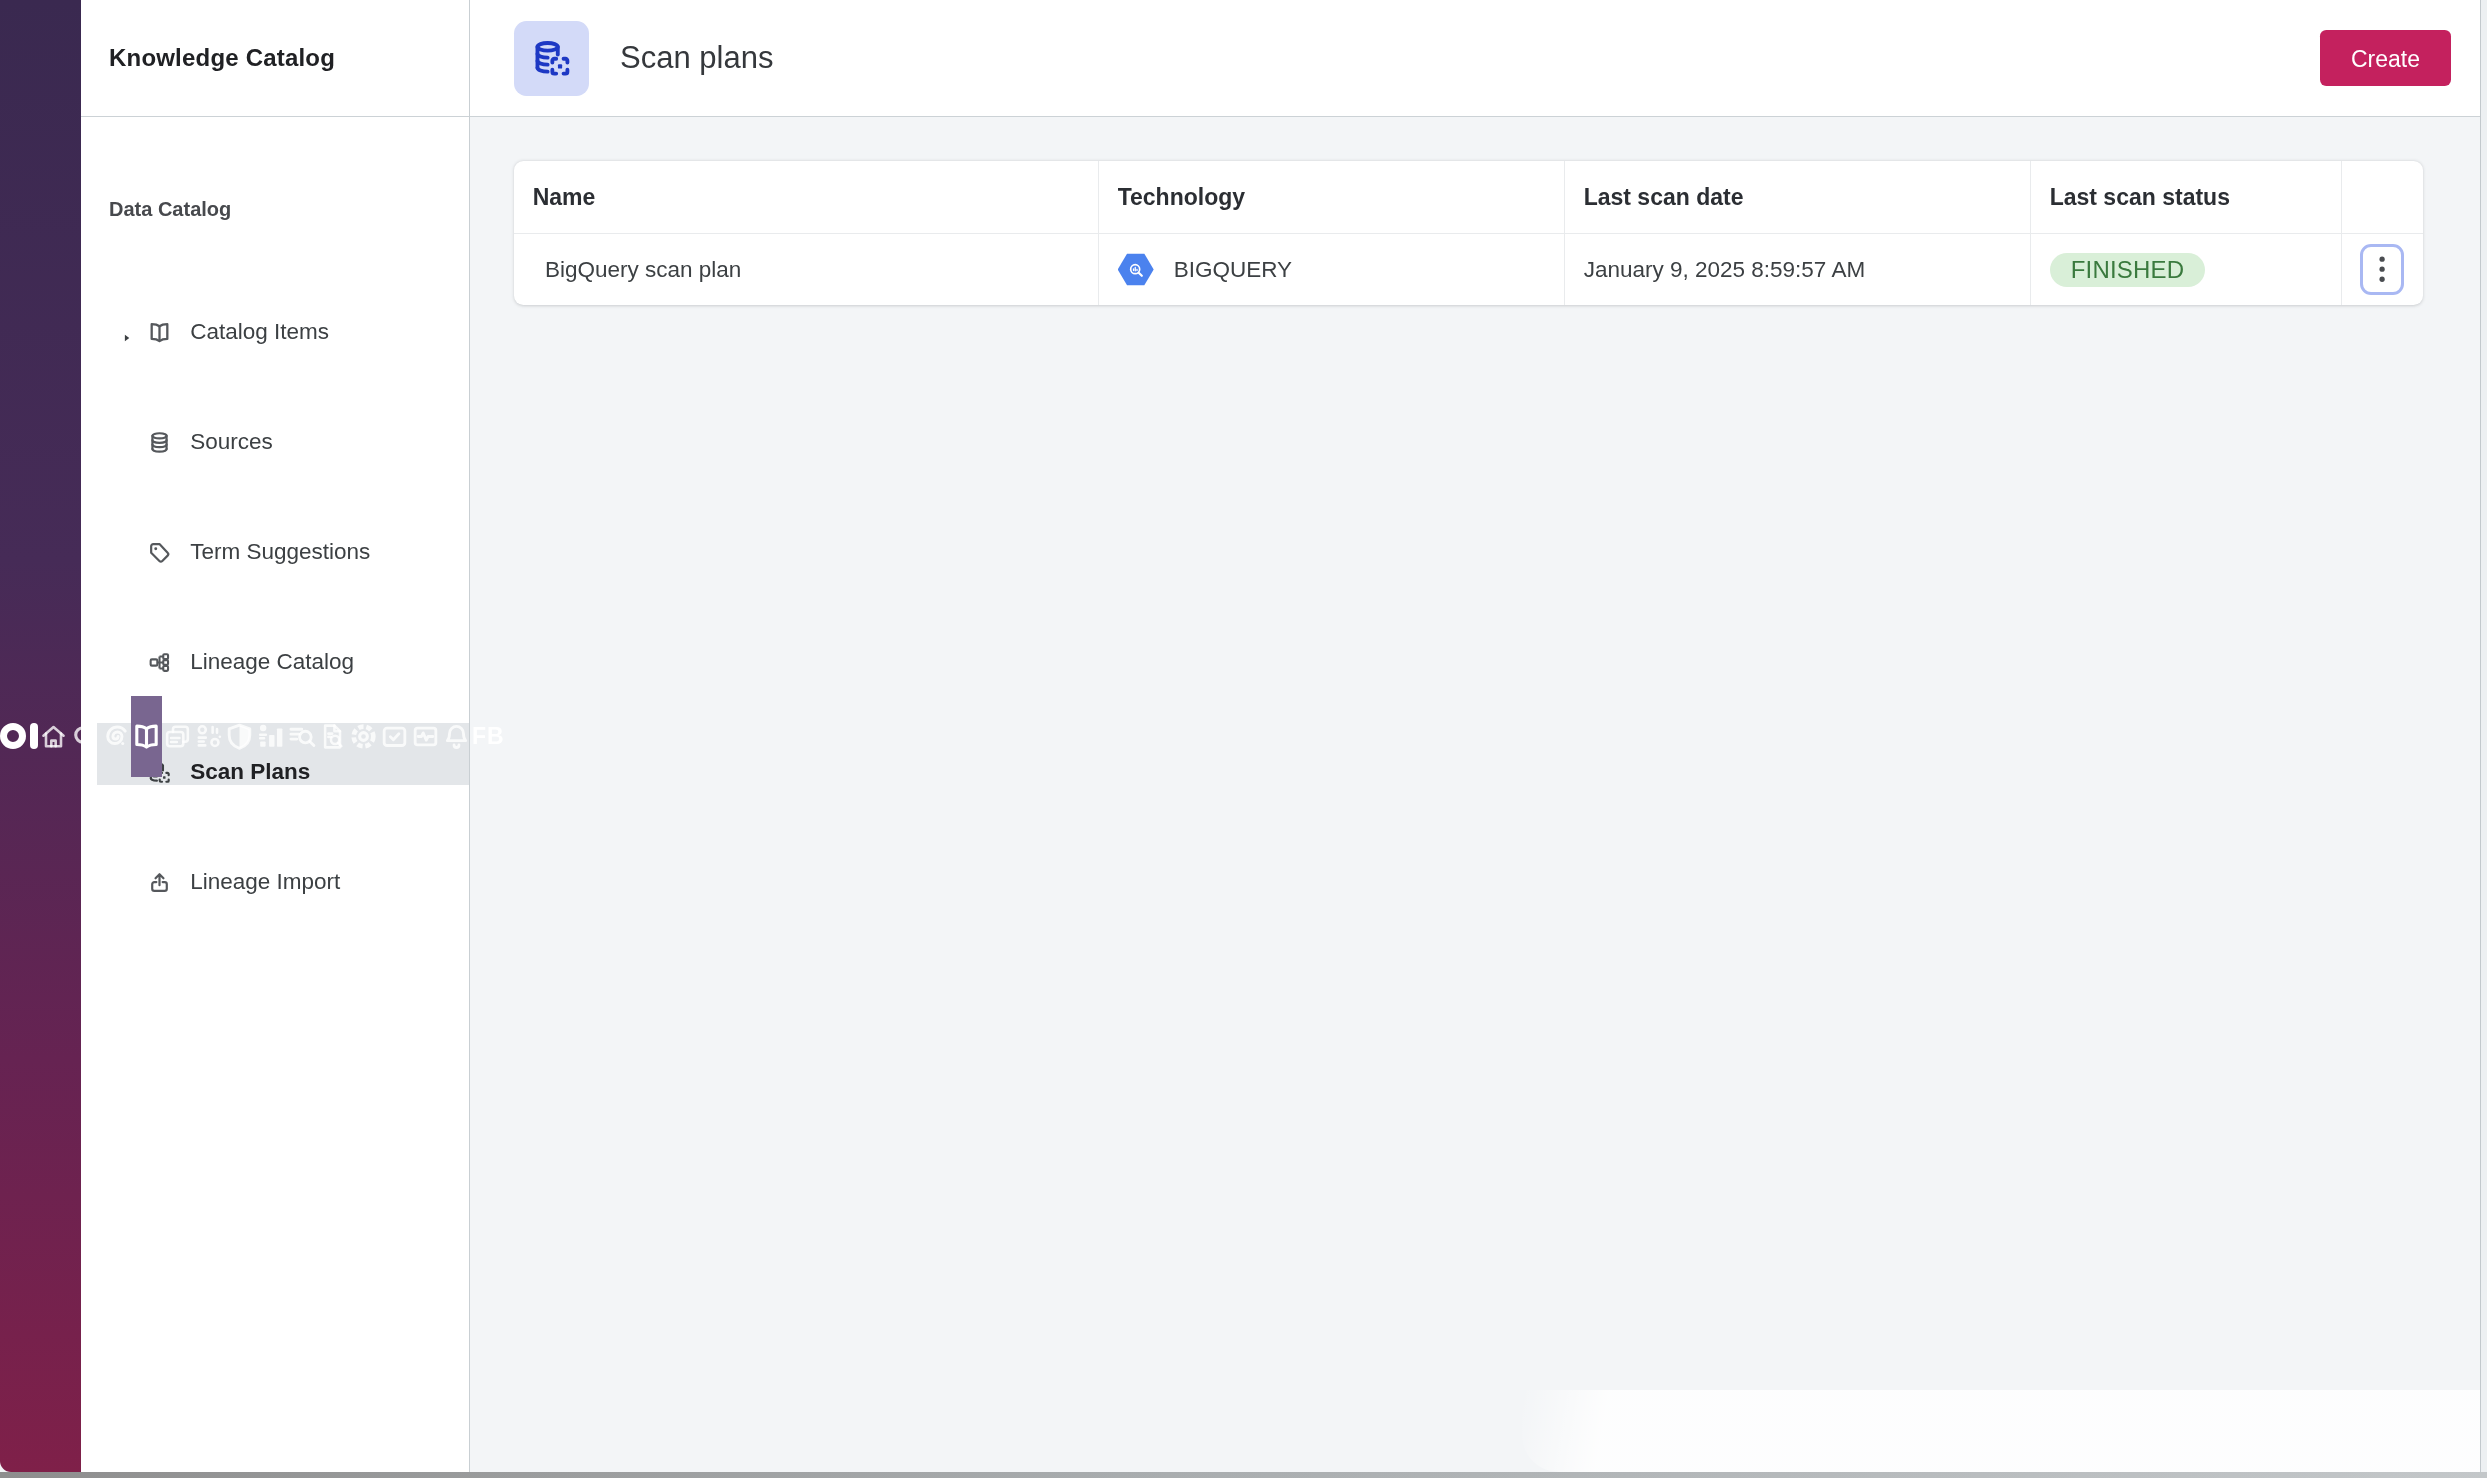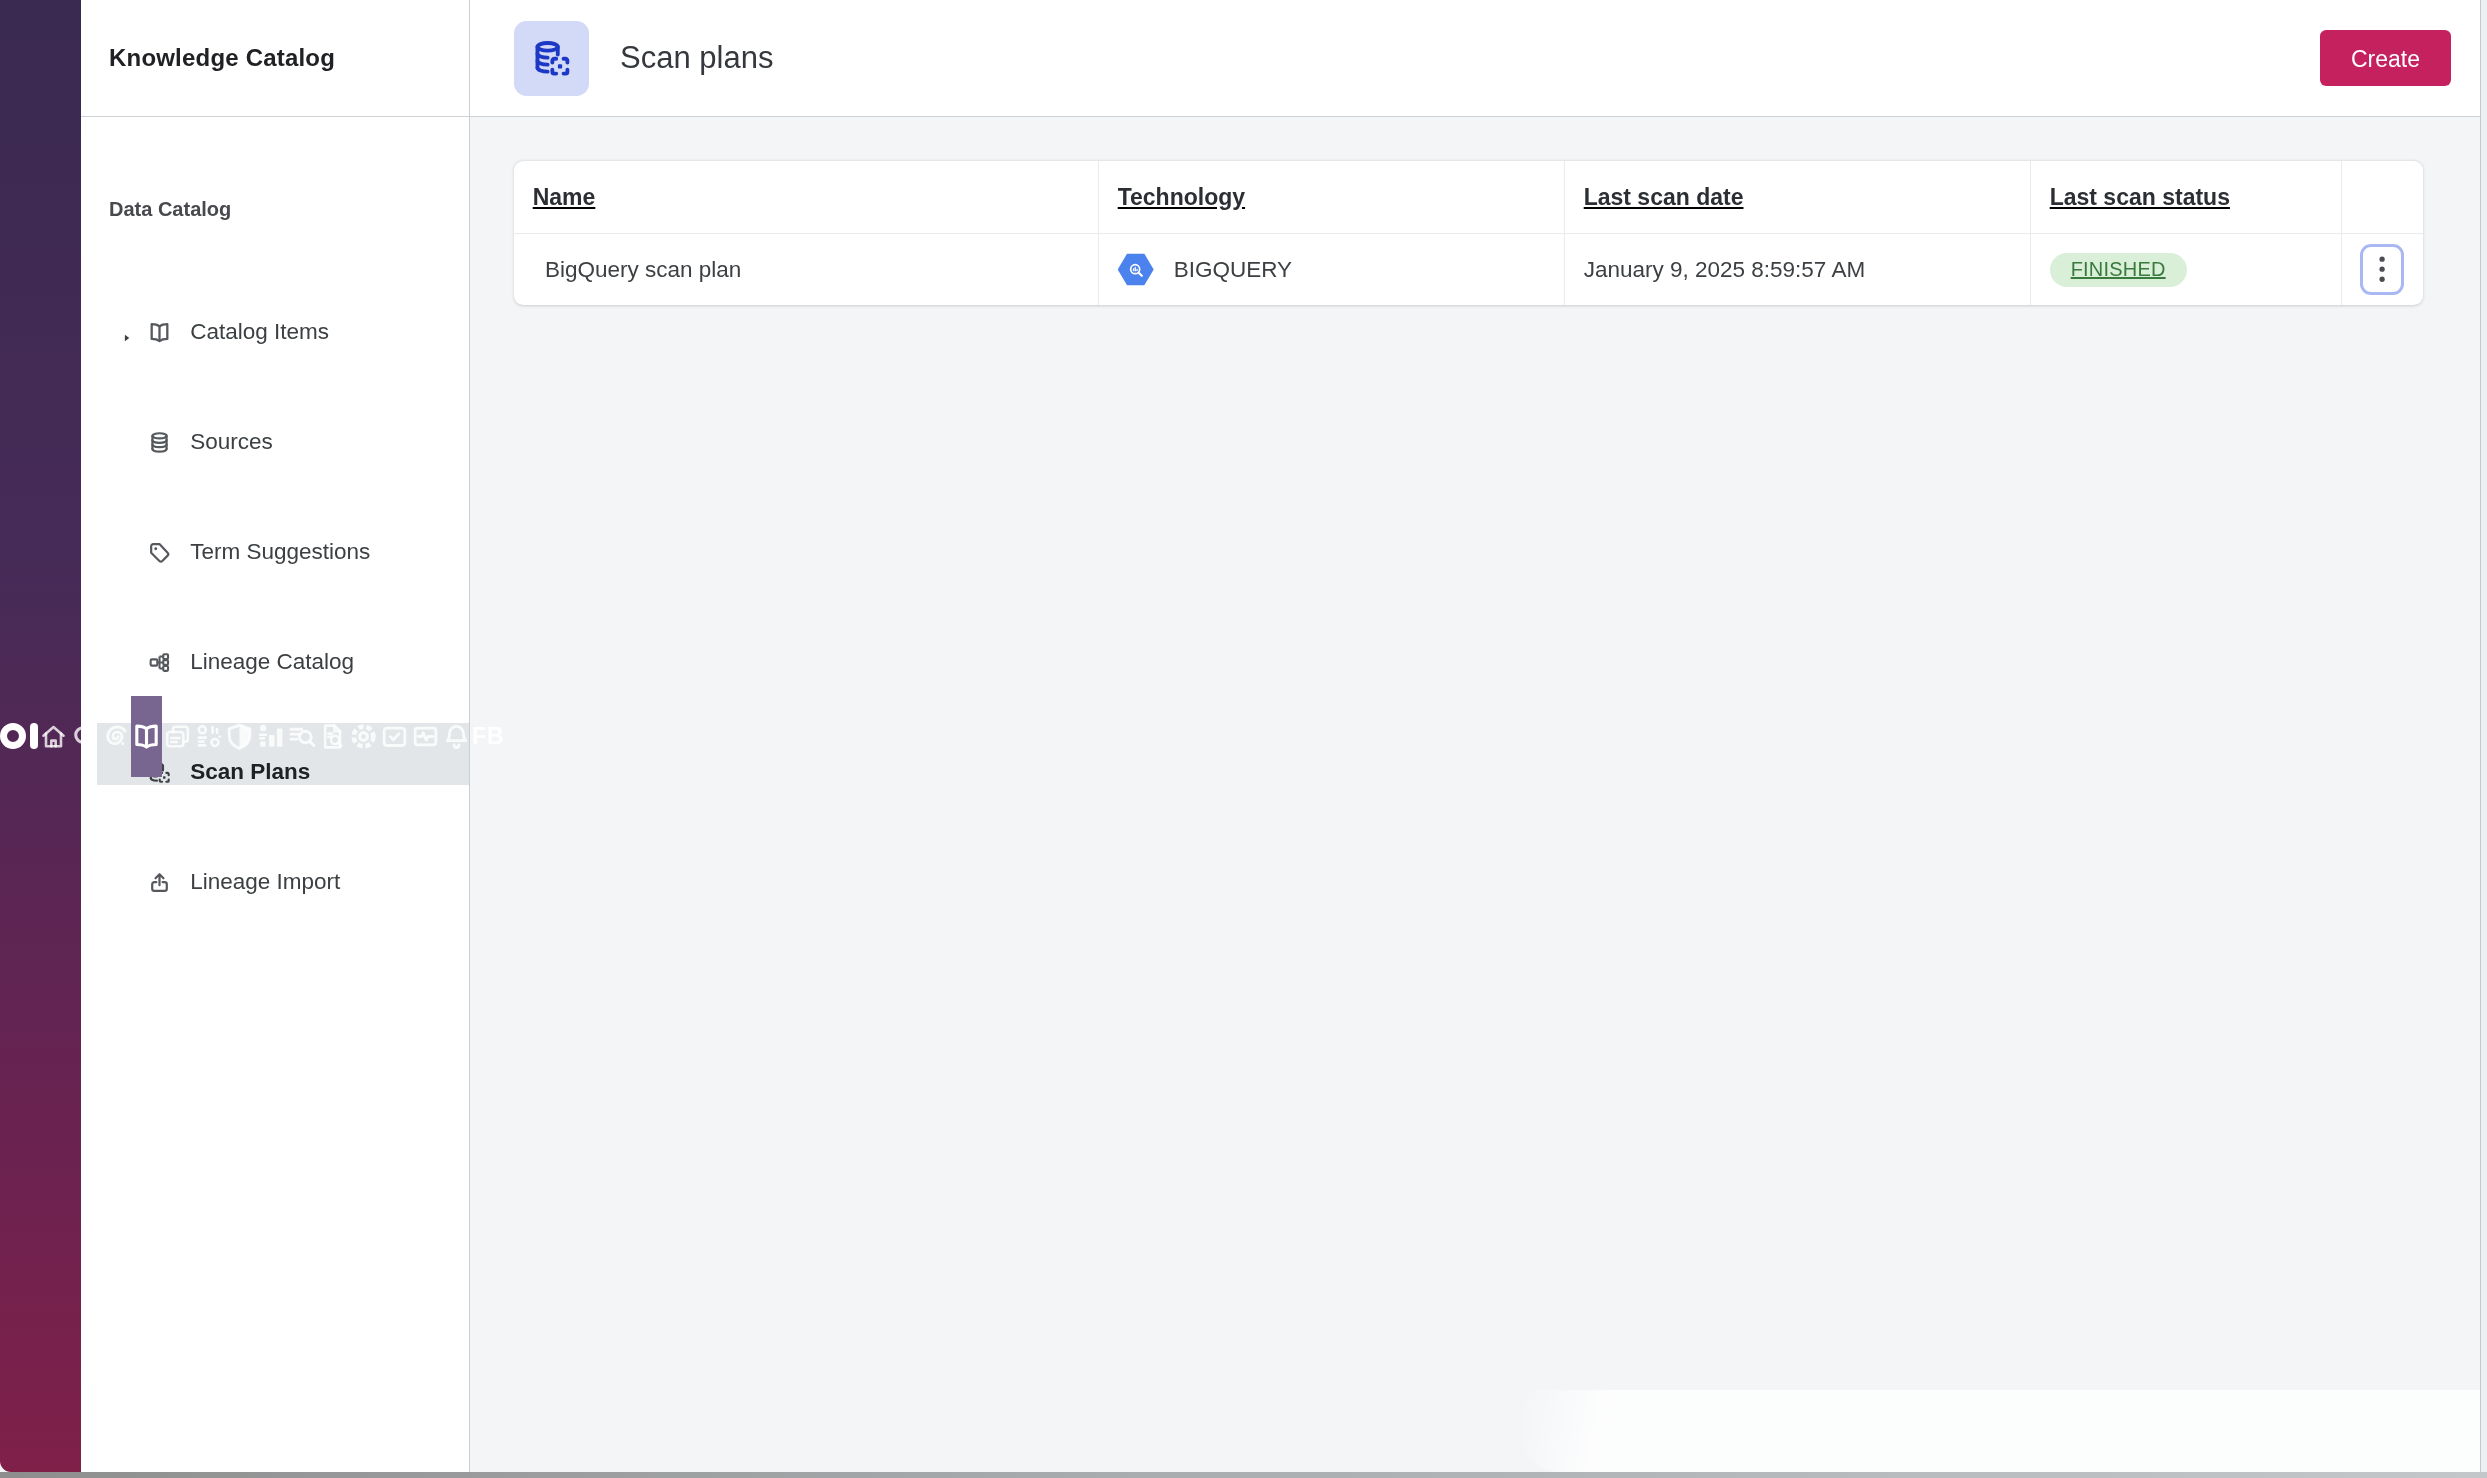--- a/index.html
+++ b/index.html
@@ -56,34 +56,34 @@
   .create-btn { background:#c4215e; color:#fff; border:none; border-radius:6.2px;
                 min-width:126px; height:56px; padding:16px 31px; font-size:23px; font-weight:500;
                 font-family:"Liberation Sans",sans-serif; cursor:pointer; }
 
   .content { flex:1; background:#f3f5f7; padding:44px 0 0 44px; position:relative; }
 
   
   .table-card { width:1909px; background:#fff; border-radius:9.3px;
                 box-shadow:0 0.8px 3.1px rgba(60,64,67,.22); overflow:hidden; }
   .t-row { display:grid; grid-template-columns:585px 466px 466px 311px 80px; }
-  .t-head { height:72px;text-decoration:underline; }
+  .t-head { height:72px; }
   .t-body { height:72px; border-top:1.6px solid #e9ebed; cursor:pointer; }
   .t-cell { display:flex; align-items:center; border-right:1.2px solid #e9ebed; padding-left:18.7px;
             font-size:22.5px; color:#3c4043; overflow:hidden; }
   .t-cell:last-child { border-right:none; padding-left:0; justify-content:center; }
   .t-head .t-cell { font-weight:700; color:#2b2e33; font-size:23px; }
   .t-body .cell-name { padding-left:31px; }
   .tech-cell { gap:20px; }
   .bq-hex { width:36px; height:33px; flex:0 0 36px; position:relative;
             background:#4b82ee; display:flex; align-items:center; justify-content:center;
             clip-path:polygon(26% 2%, 74% 2%, 100% 50%, 74% 98%, 26% 98%, 0% 50%); }
   .bq-hex svg { width:20px; height:20px; }
   .badge { display:inline-flex; align-items:center; height:34px; padding:0 21px; border-radius:17px;
-           background:#d9efd8; color:#3a7a3e; font-size:20px; font-weight:500; letter-spacing:0.2px;text-decoration:underline; }
+           background:#d9efd8; color:#3a7a3e; font-size:24px; font-weight:500; letter-spacing:0.2px; }
   .kebab-btn { width:44px; height:51px; background:#fff; border:3.9px solid #a9b8f3; border-radius:11px;
                display:flex; align-items:center; justify-content:center; cursor:pointer; }
   .kebab-btn svg { width:6.2px; height:26.4px; }
 
   
   .vscroll { position:absolute; top:0; right:0; width:7px; height:1472px;
              background:#edf0f2; border-left:1.2px solid #c3c9cd; z-index:4; }
   .hscroll { position:absolute; left:0; bottom:0; width:2487px; height:6.2px;
              background:linear-gradient(to right,#8e8e8e,#a8acae 45%,#c3c7c9); z-index:2; }
   .corner-sheet { position:absolute; left:1522px; top:1390px; right:7px; bottom:6.2px;

